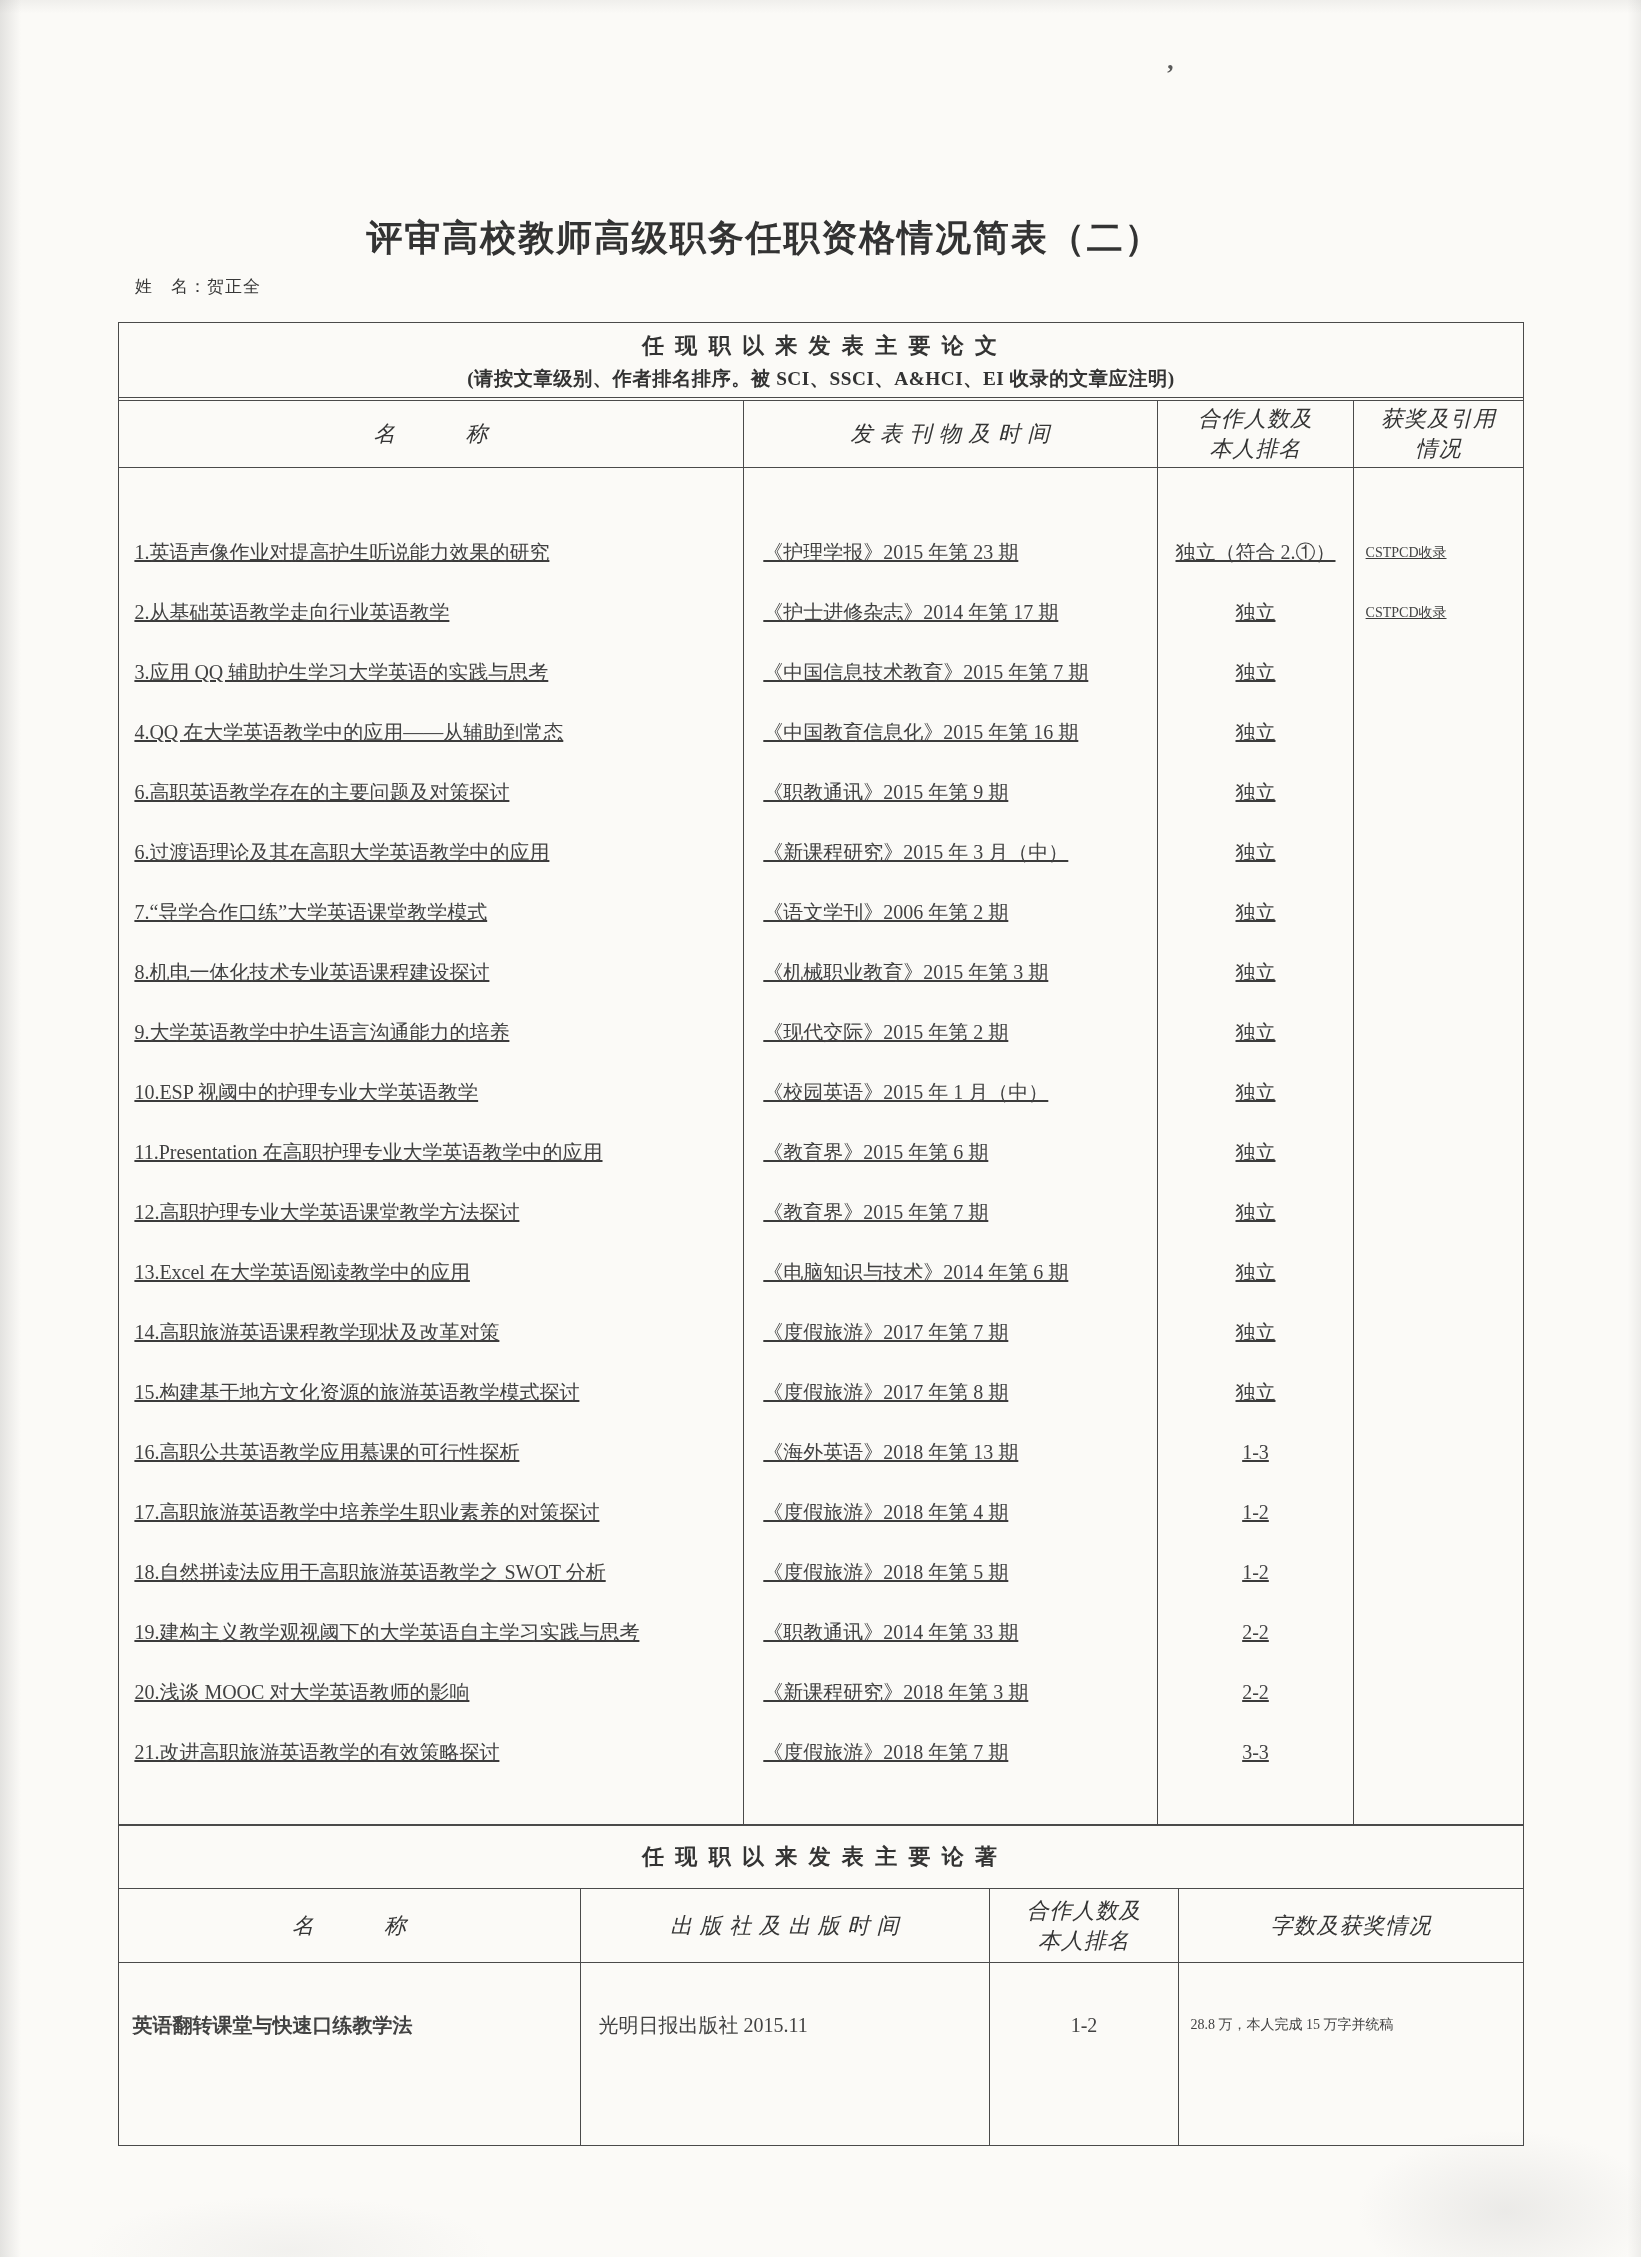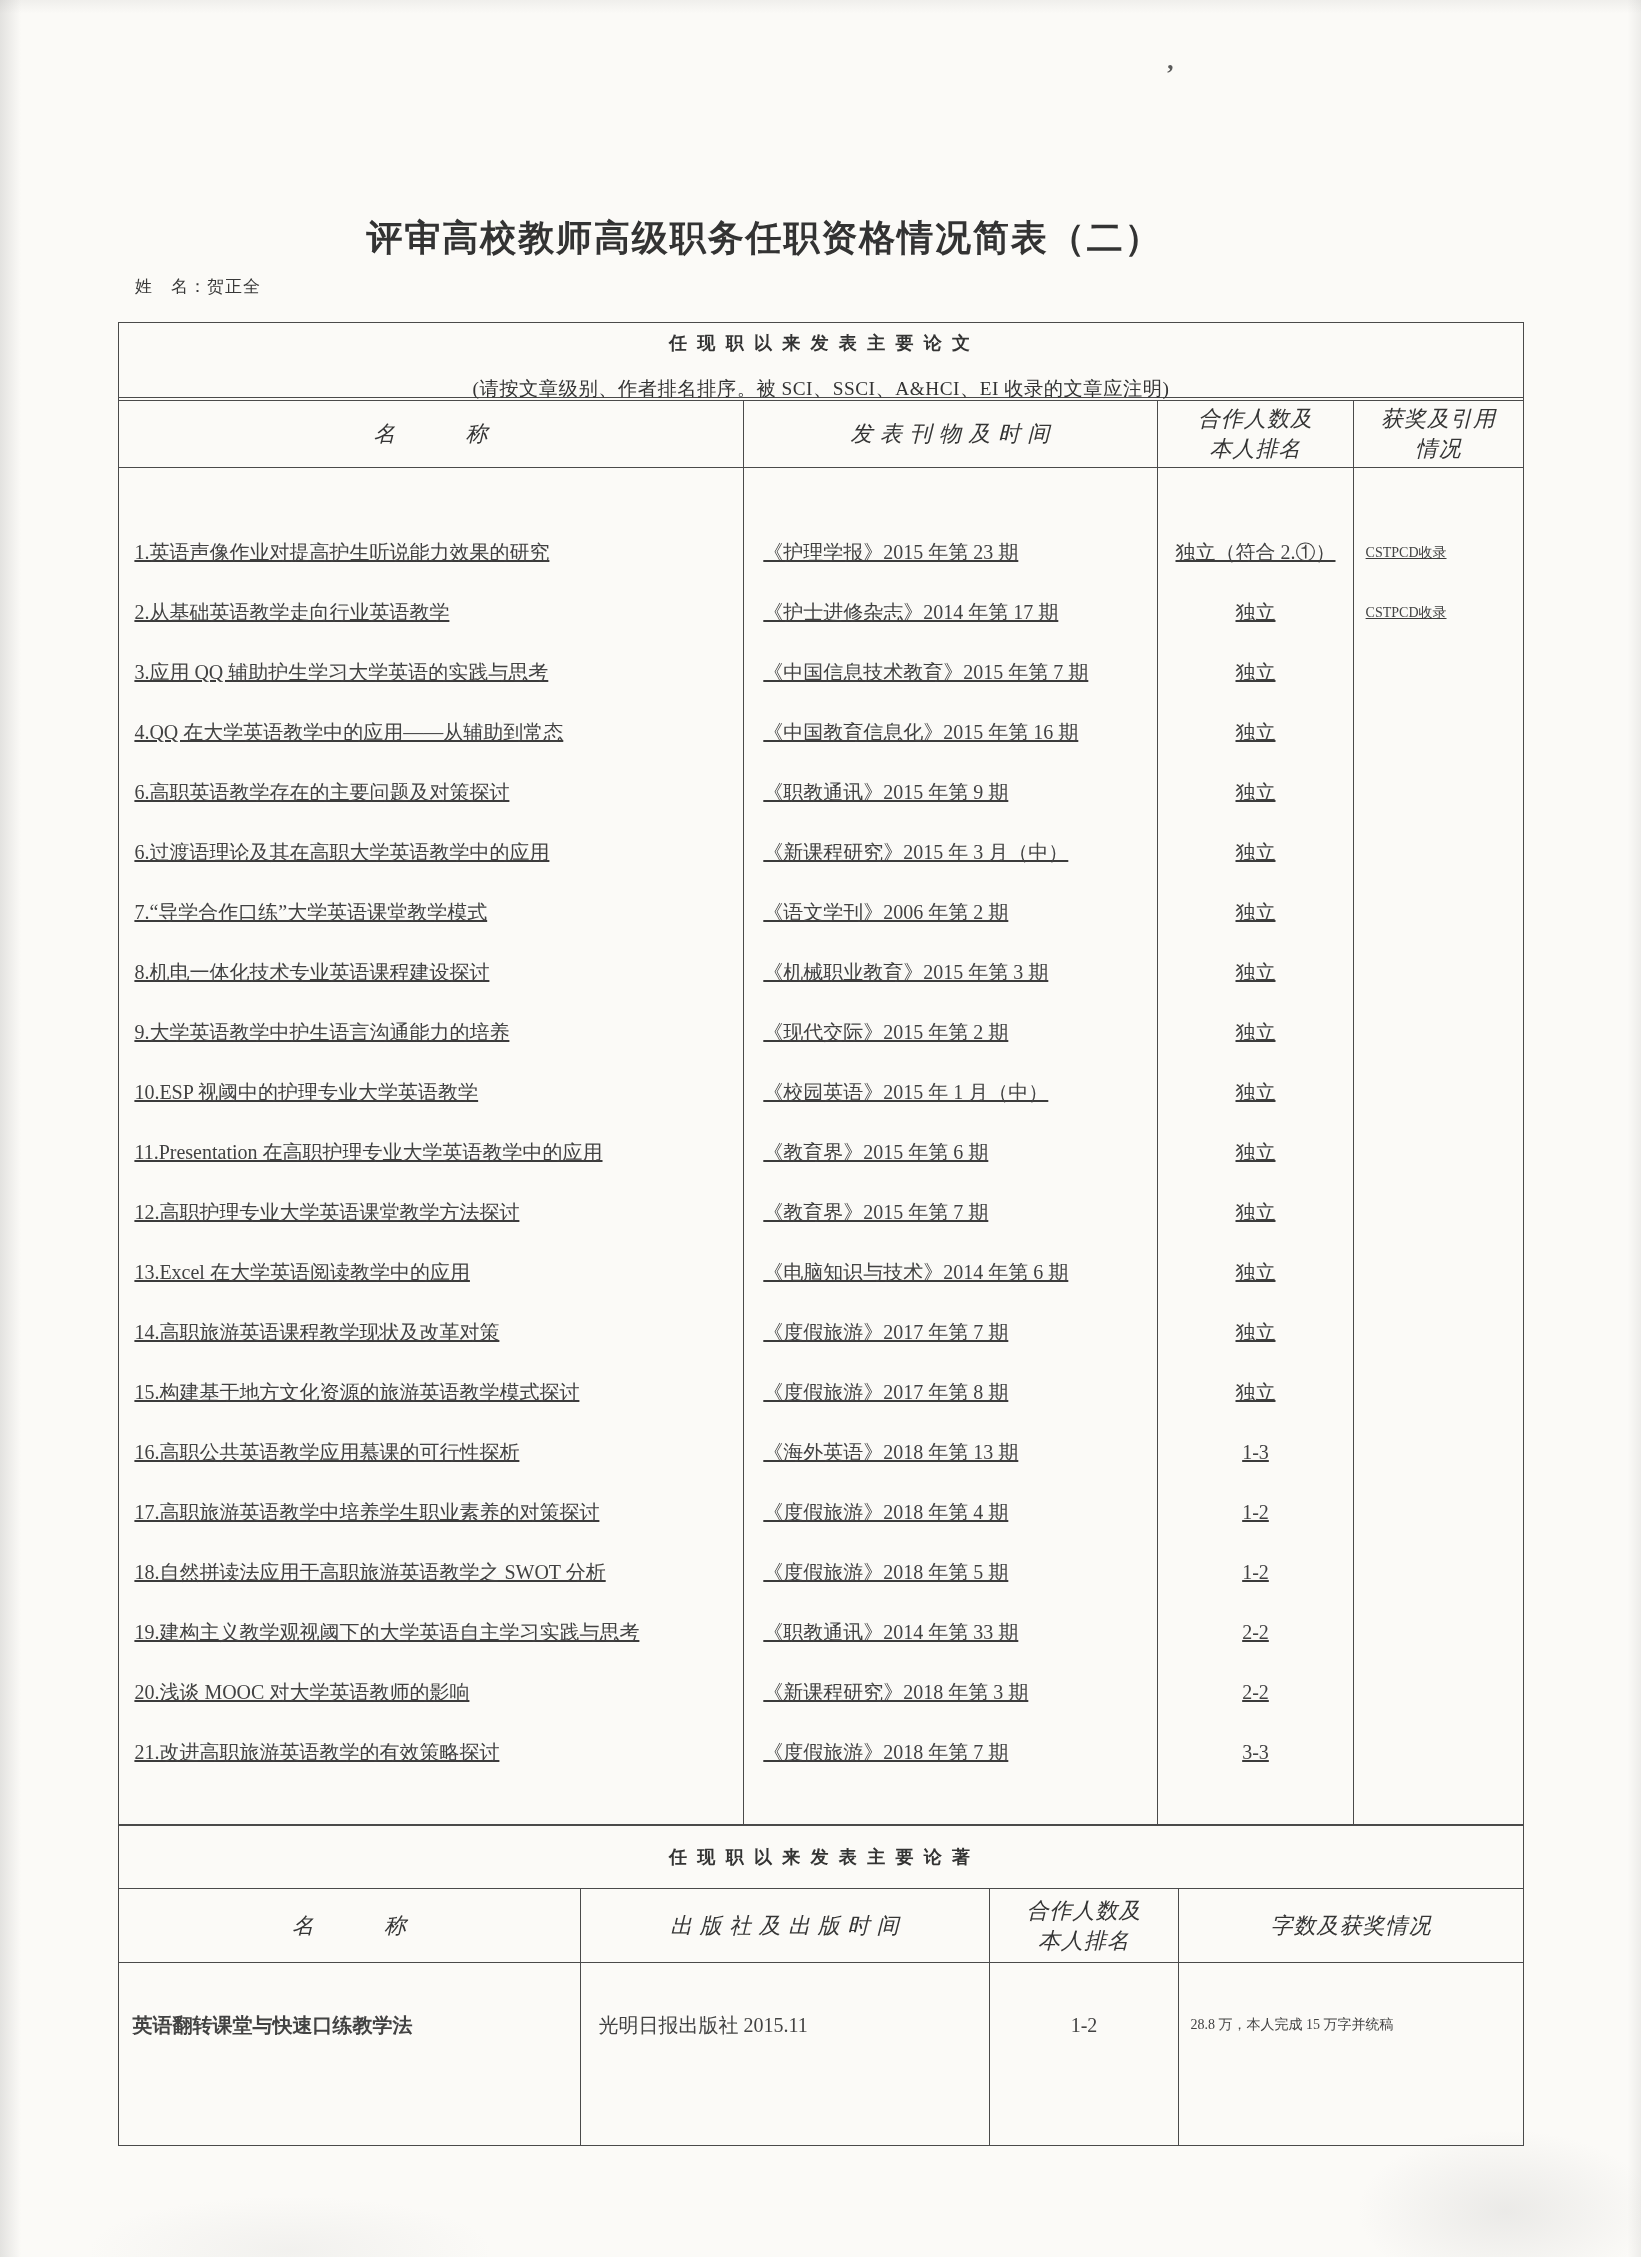--- a/index.html
+++ b/index.html
@@ -46,25 +46,25 @@
   .tbl-caption{
     text-align:center;
     border-bottom:4.8px double #4a4a4a;
   }
   .papers .tbl-caption{height:69px;padding-top:4.8px;}
   .books .tbl-caption{
     height:62px;border-bottom:1.9px solid #4a4a4a;
     display:flex;align-items:center;justify-content:center;
   }
   .cap-title{
-    font-size:18px;font-weight:bold;color:#333;letter-spacing:2.9px;
+    font-size:22px;font-weight:bold;color:#333;letter-spacing:2.9px;
   }
   .papers .cap-title{margin-top:2.9px;}
   .cap-note{
-    font-size:19.3px;font-weight:normal;color:#333;margin-top:20px;letter-spacing:0.5px;
+    font-size:19.3px;font-weight:bold;color:#333;margin-top:4px;letter-spacing:0.5px;
   }
   .cols{display:grid;}
   .papers .cols{grid-template-columns:625px 414px 196px 1fr;}
   .books  .cols{grid-template-columns:462px 409px 189px 1fr;}
   .c{border-right:1.9px solid #4a4a4a;min-width:0;}
   .c:last-child{border-right:none;}
   .head{border-bottom:1.9px solid #4a4a4a;font-style:italic;}
   .papers .head{height:66px;}
   .books  .head{height:73px;}
   .hd{

